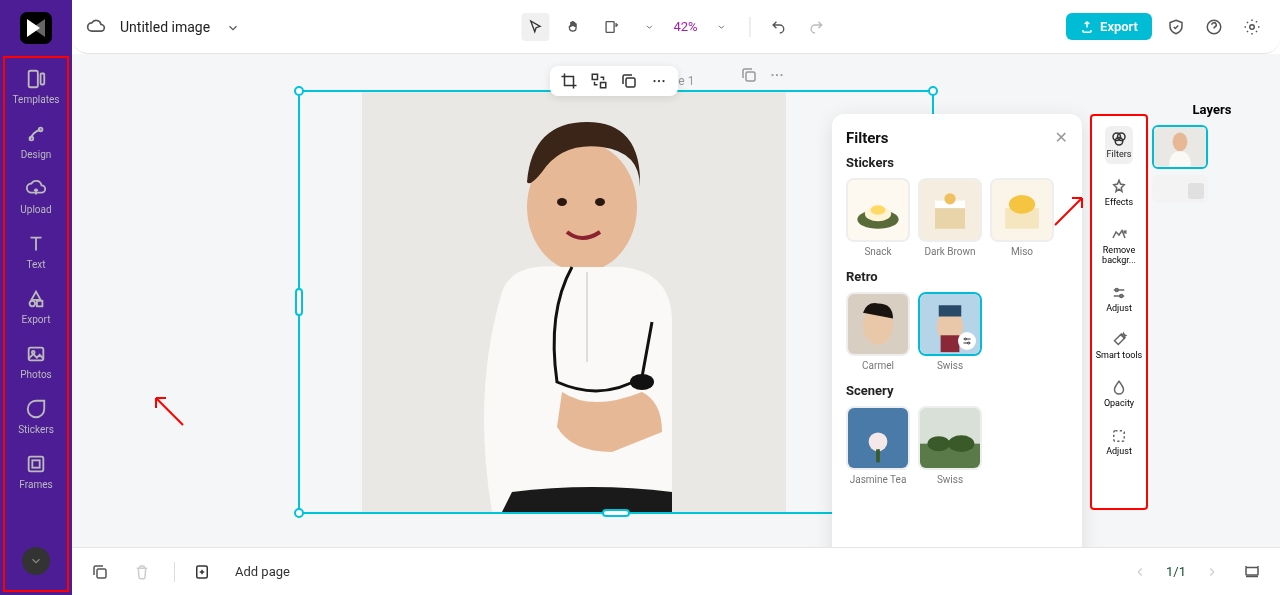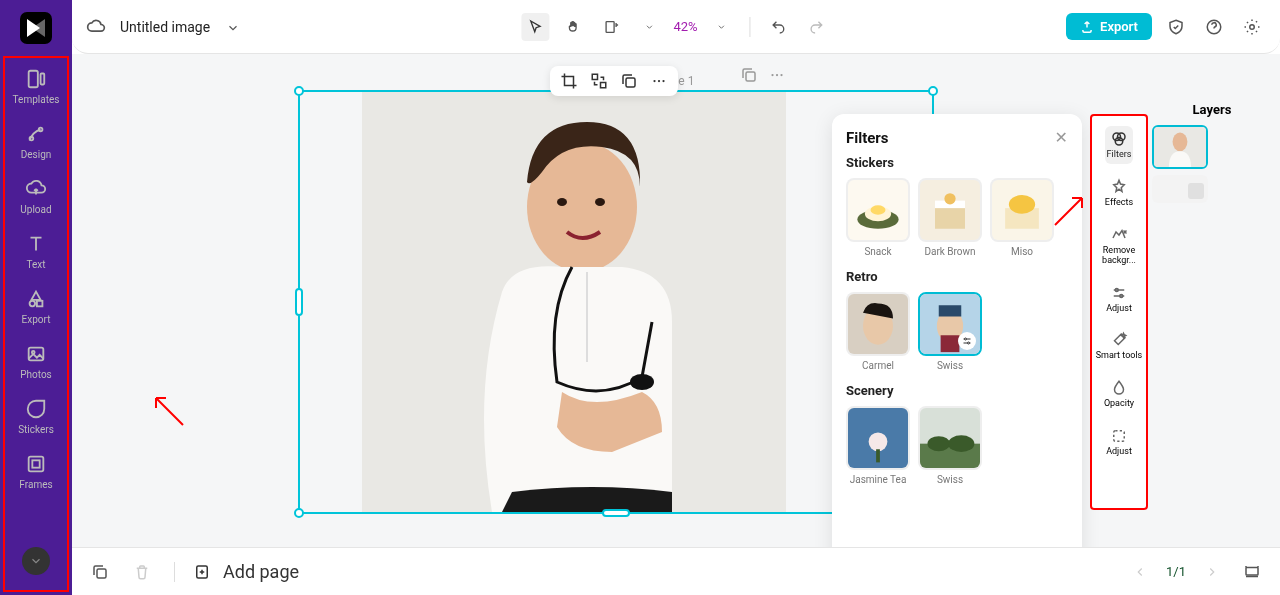--- a/index.html
+++ b/index.html
@@ -52,21 +52,21 @@
   .float-toolbar { position: absolute; top: 12px; left: 478px; background: #fff; border-radius: 8px; box-shadow: 0 2px 8px rgba(0,0,0,0.1); padding: 6px 10px; display: flex; align-items: center; gap: 12px; }
   .float-toolbar .icon { width: 18px; height: 18px; }
   .float-toolbar2 { position: absolute; top: 12px; left: 668px; display: flex; gap: 10px; align-items: center; }
   .float-toolbar2 .icon { width: 18px; height: 18px; }
   
   
   .arrow { position: absolute; pointer-events: none; }
   
   
   .bottombar { height: 48px; border-top: 1px solid #e5e5e5; display: flex; align-items: center; padding: 0 14px; gap: 14px; }
-  .add-page { display: flex; align-items: center; gap: 12px; font-size: 18px; color: #333; cursor: pointer; }
+  .add-page { display: flex; align-items: center; gap: 24px; font-size: 13px; color: #333; cursor: pointer; }
   .bottom-right { margin-left: auto; display: flex; align-items: center; gap: 12px; font-size: 13px; color: #14532d; }
   
   
   .filters-panel { position: absolute; top: 60px; right: 198px; width: 250px; background: #fff; border-radius: 12px; box-shadow: 0 4px 20px rgba(0,0,0,0.1); padding: 14px; height: 480px; overflow: hidden;}
   .filters-header { display: flex; align-items: center; justify-content: space-between; margin-bottom: 8px; }
   .filters-title { font-size: 15px; font-weight: 700; color: #111; }
   .filters-close { cursor: pointer; color: #999; font-size: 16px; }
   .filter-cat { font-size: 13px; font-weight: 700; margin-top: 8px; margin-bottom: 8px; color: #222; }
   .filter-row { display: flex; gap: 8px; margin-bottom: 12px; }
   .filter-thumb { display: flex; flex-direction: column; align-items: center; gap: 4px; cursor: pointer; }

